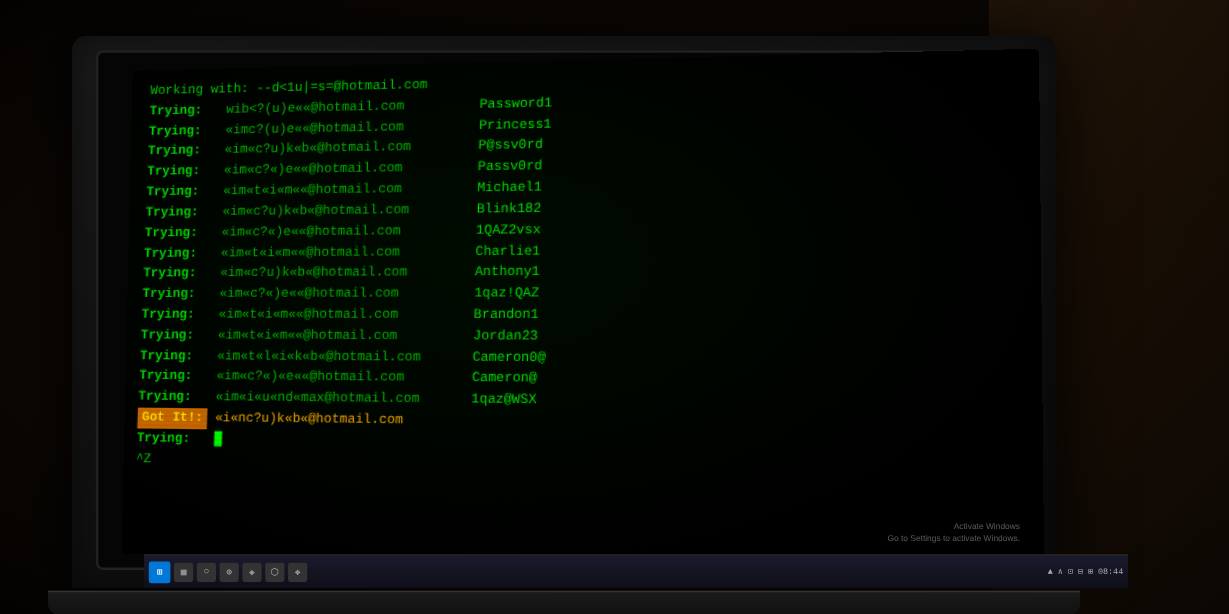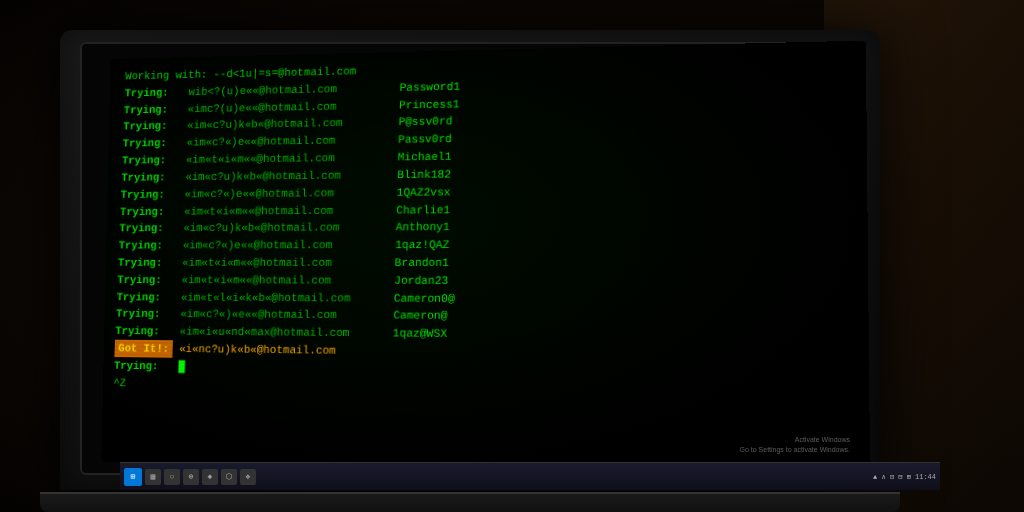--- a/index.html
+++ b/index.html
@@ -327,18 +327,18 @@
     <div class="taskbar-start">⊞</div>
     <div class="taskbar-icon">▦</div>
     <div class="taskbar-icon">○</div>
     <div class="taskbar-icon">⊕</div>
     <div class="taskbar-icon">◈</div>
     <div class="taskbar-icon">⬡</div>
     <div class="taskbar-icon">❖</div>
     <div class="taskbar-spacer"></div>
     <div class="taskbar-right">
       <span>▲ ∧ ⊡ ⊟ ⊞</span>
-      <span>11:44</span>
+      <span>08:44</span>
     </div>
   </div>
 </div>
 
 <div class="laptop-base"></div>
 
 </body></html>

